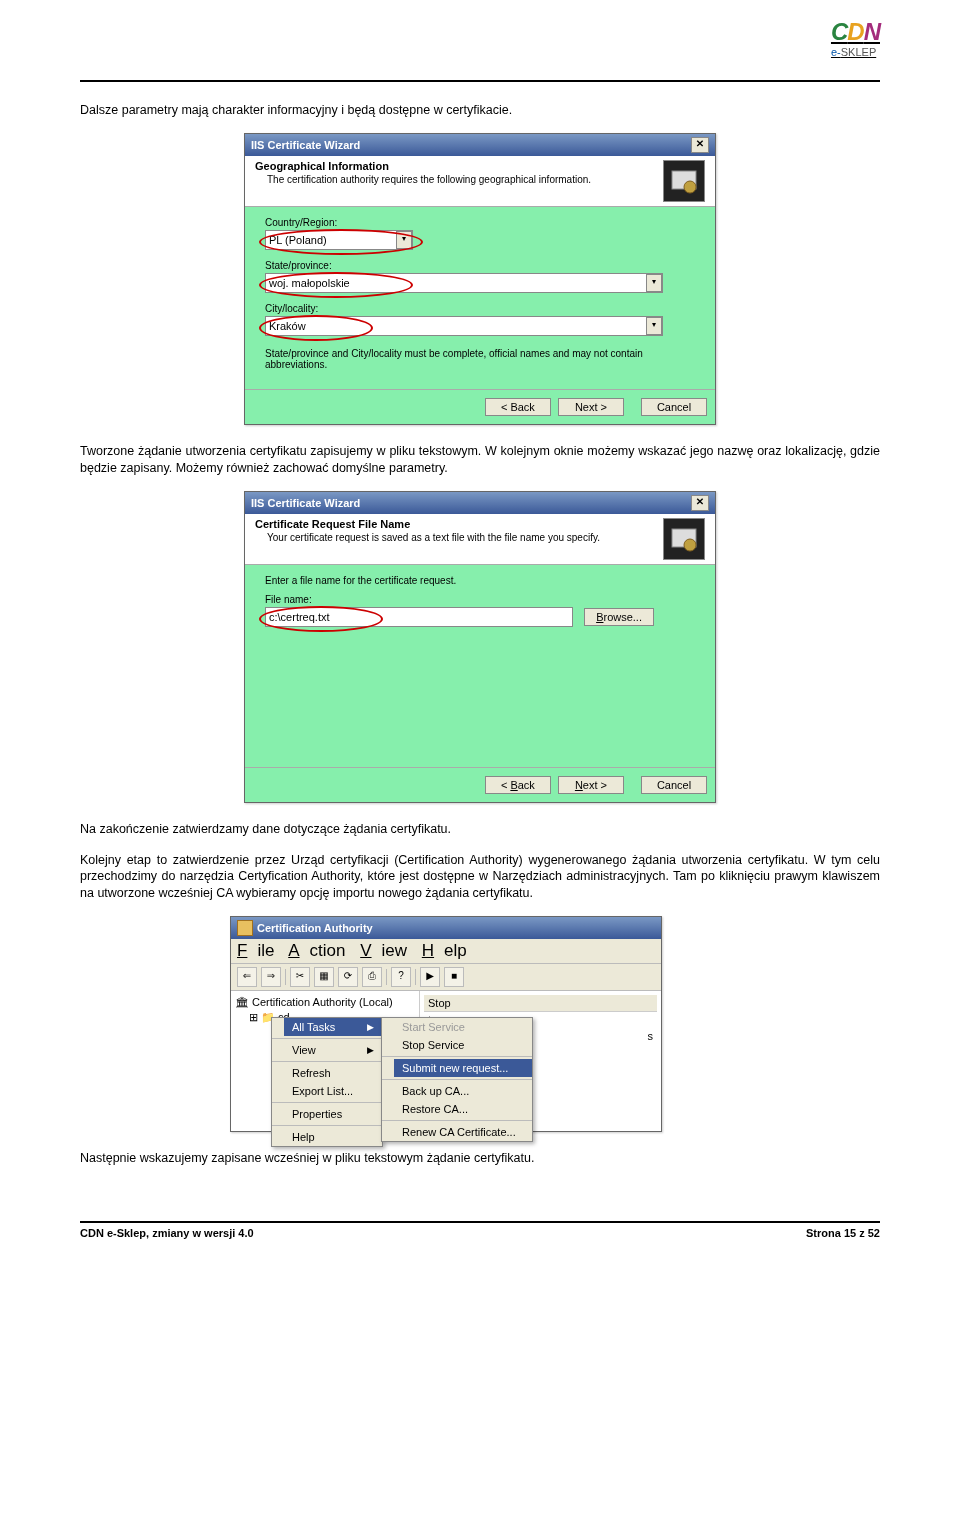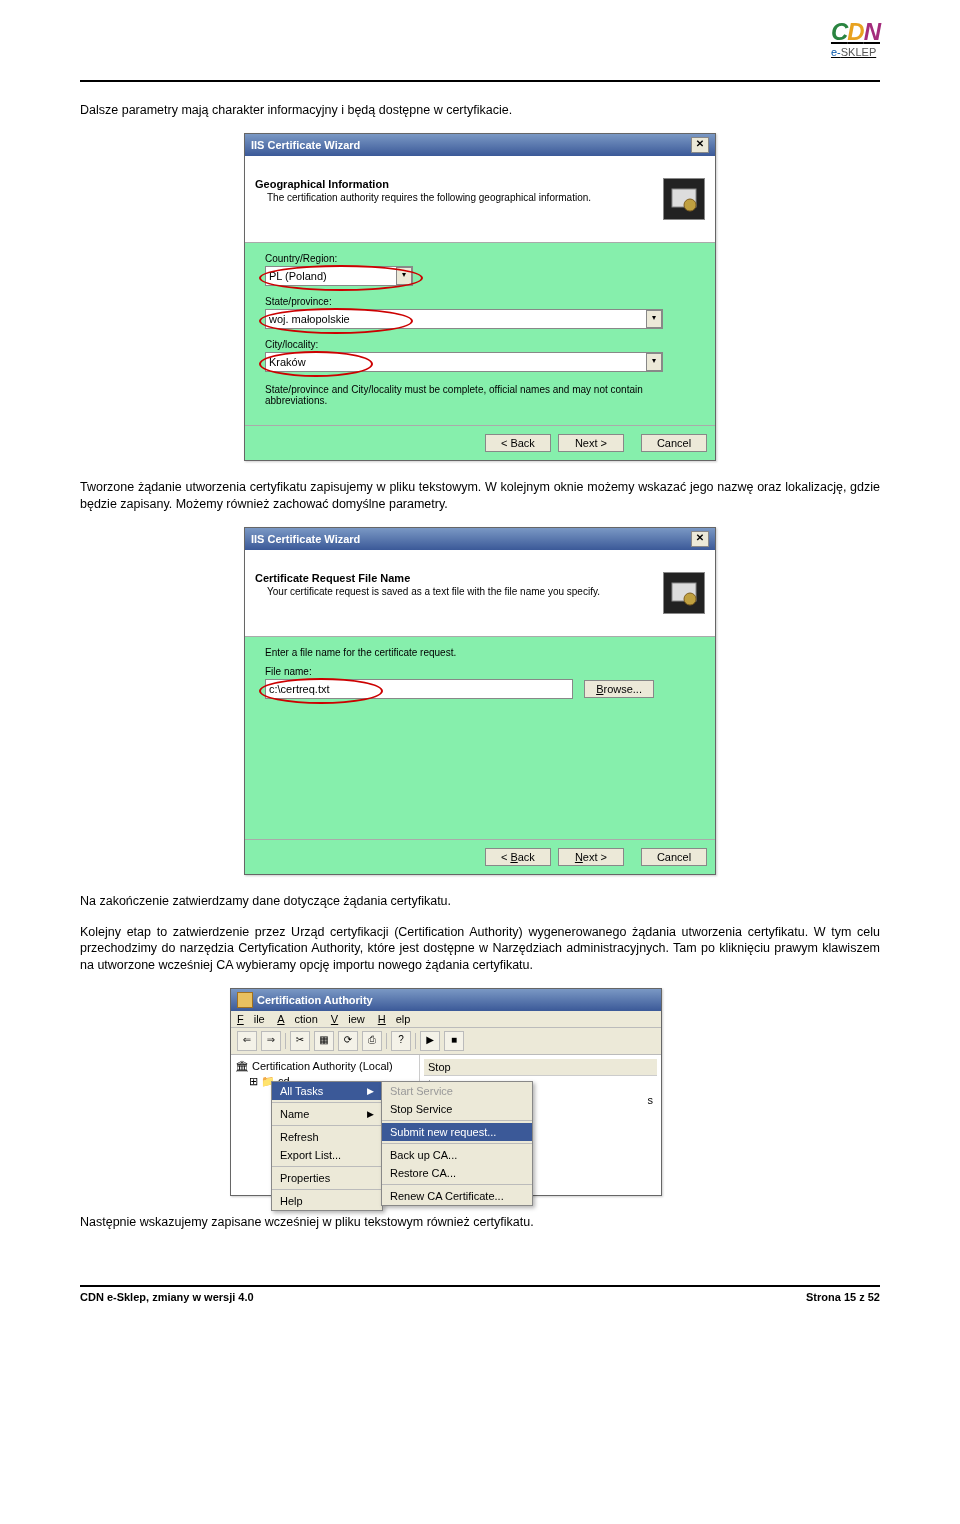--- a/index.html
+++ b/index.html
@@ -70,21 +70,21 @@
     border: 1px solid #888;
     width: 16px;
     height: 14px;
     font-size: 10px;
     line-height: 12px;
     text-align: center;
   }
   .wiz-header {
     background: #fff;
     border-bottom: 1px solid #aaa;
-    padding: 22px 10px;
+    padding: 4px 10px;
     display: flex;
   }
   .wiz-header-left {
     flex: 1;
   }
   .wiz-h-title {
     font-weight: bold;
     font-size: 11px;
   }
   .wiz-h-desc {
@@ -182,21 +182,21 @@
   }
   .ca-title .mini-icon {
     width: 14px;
     height: 14px;
     background: #e8c060;
     border: 1px solid #a07020;
   }
   .ca-menubar {
     background: #ece9d8;
     padding: 2px 6px;
-    font-size: 11px;
+    font-size: 17px;
     border-bottom: 1px solid #bbb;
   }
   .ca-menubar span { margin-right: 10px; }
   .ca-toolbar {
     background: #ece9d8;
     padding: 3px 6px;
     border-bottom: 1px solid #bbb;
     display: flex;
     gap: 4px;
     align-items: center;
@@ -255,20 +255,21 @@
     border: 1px solid #888;
     box-shadow: 2px 2px 4px rgba(0,0,0,0.3);
     font-size: 11px;
     z-index: 3;
   }
   .menu-item {
     padding: 3px 8px;
     display: flex;
     justify-content: space-between;
     align-items: center;
+    margin-left: 12px;
   }
   .menu-item.sel {
     background: #3b5998;
     color: #fff;
   }
   .menu-item.disabled { color: #999; }
   .menu-sep {
     border-top: 1px solid #bbb;
     margin: 2px 0;
   }
@@ -430,21 +431,21 @@
         <div style="padding:2px 4px;text-align:right;font-size:11px"><span>s</span></div>
       </div>
 
       <div class="context-menu">
         <div class="menu-item sel">
           <span>All Tasks</span>
             <span class="arrow">▶</span>
         </div>
         <div class="menu-sep"></div>
         <div class="menu-item">
-          <span>Name</span>
+          <span>View</span>
             <span class="arrow">▶</span>
         </div>
         <div class="menu-sep"></div>
         <div class="menu-item">
             <span>Refresh</span>
           </div>
         <div class="menu-item">
             <span>Export List...</span>
           </div>
         <div class="menu-sep"></div>
@@ -476,21 +477,21 @@
             <span>Restore CA...</span>
           </div>
         <div class="menu-sep"></div>
         <div class="menu-item">
             <span>Renew CA Certificate...</span>
           </div>
       </div>
     </div>
   </div>
 
-  <p class="para">Następnie wskazujemy zapisane wcześniej w pliku tekstowym również certyfikatu.</p>
+  <p class="para">Następnie wskazujemy zapisane wcześniej w pliku tekstowym żądanie certyfikatu.</p>
 
 </div>
 
 <hr class="hr-bottom" style="margin-left:80px;margin-right:80px">
 <div class="footer">
   <span>CDN e-Sklep, zmiany w wersji 4.0</span>
   <span>Strona 15 z 52</span>
 </div>
 
 </body></html>

